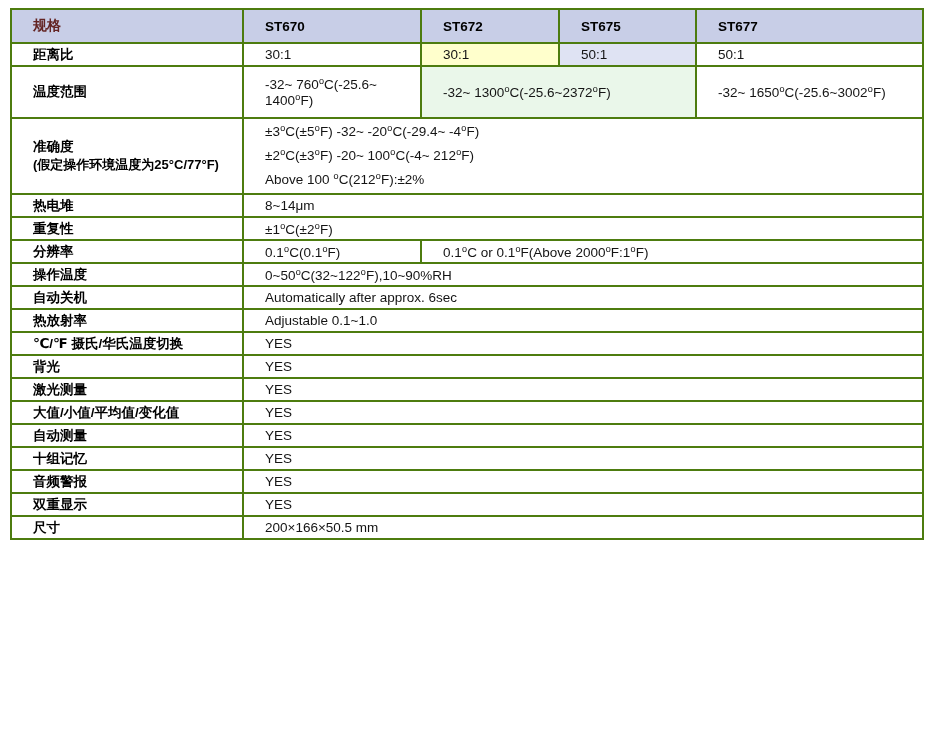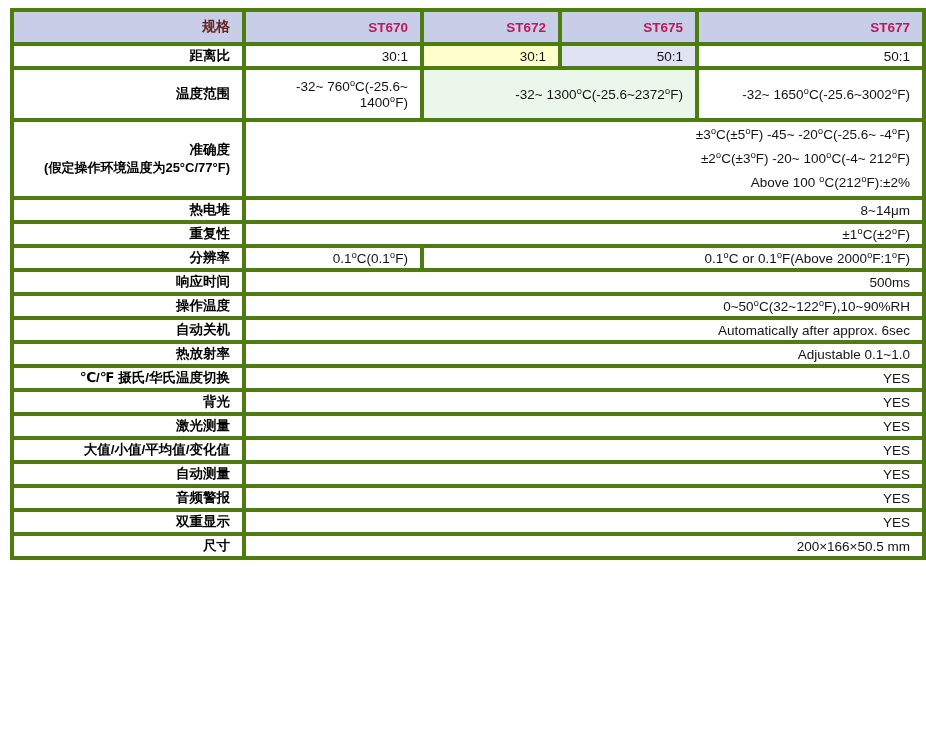--- a/index.html
+++ b/index.html
@@ -10,31 +10,31 @@
     font-family: "Liberation Sans", "DejaVu Sans", sans-serif;
     position: relative;
   }
   table.spec {
     position: absolute; left: 10px; top: 8px;
     width: 912px;
     border-collapse: collapse;
     table-layout: fixed;
   }
   .spec th, .spec td {
-    border: 4px solid #4d7c0f;
-    text-align: right;
+    border: 2px solid #4d7c0f;
+    text-align: left;
     vertical-align: middle;
     font-size: 13.5px;
     color: #141414;
-    padding: 1px 12px;
+    padding: 1px 21px;
     font-weight: normal;
   }
   .spec thead th { background: #c8cee7; }
   th.spec-title { color: #632423; font-weight: bold; font-size: 14px; }
-  th.model { color: #be185d; font-weight: bold; }
+  th.model { color: #000000; font-weight: bold; }
   .spec td.label { font-weight: bold; color: #000000; font-size: 13.5px; }
   .bg-yellow   { background: #ffffcc; }
   .bg-lavender { background: #dfe3f3; }
   .bg-green    { background: #eaf7ea; }
   tr.rh-header { height: 34px; }
   tr.rh-sm     { height: 23px; }
   tr.rh-temp   { height: 52px; }
   tr.rh-acc    { height: 76px; }
   .acc-line { line-height: 24px; }
   .label-sub { font-size: 13px; white-space: nowrap; }
@@ -72,41 +72,37 @@
       <td>-32~ 760⁰C(-25.6~ 1400⁰F)</td>
       <td class="bg-green" colspan="2">-32~ 1300⁰C(-25.6~2372⁰F)</td>
       <td>-32~ 1650⁰C(-25.6~3002⁰F)</td>
     </tr>
     <tr class="rh-acc">
       <td class="label">
         <div>准确度</div>
         <div class="label-sub">(假定操作环境温度为25°C/77°F)</div>
       </td>
       <td colspan="4">
-        <div class="acc-line">±3⁰C(±5⁰F) -45~ -20⁰C(-25.6~ -4⁰F)</div>
+        <div class="acc-line">±3⁰C(±5⁰F) -32~ -20⁰C(-29.4~ -4⁰F)</div>
         <div class="acc-line">±2⁰C(±3⁰F) -20~ 100⁰C(-4~ 212⁰F)</div>
         <div class="acc-line">Above 100 ⁰C(212⁰F):±2%</div>
       </td>
     </tr>
     <tr class="rh-sm">
       <td class="label">热电堆</td>
       <td colspan="4">8~14μm</td>
     </tr>
     <tr class="rh-sm">
       <td class="label">重复性</td>
       <td colspan="4">±1⁰C(±2⁰F)</td>
     </tr>
     <tr class="rh-sm">
       <td class="label">分辨率</td>
       <td>0.1⁰C(0.1⁰F)</td>
       <td colspan="3">0.1⁰C or 0.1⁰F(Above 2000⁰F:1⁰F)</td>
-    </tr>
-    <tr class="rh-sm">
-      <td class="label">响应时间</td>
-      <td colspan="4">500ms</td>
     </tr>
     <tr class="rh-sm">
       <td class="label">操作温度</td>
       <td colspan="4">0~50⁰C(32~122⁰F),10~90%RH</td>
     </tr>
     <tr class="rh-sm">
       <td class="label">自动关机</td>
       <td colspan="4">Automatically after approx. 6sec</td>
     </tr>
     <tr class="rh-sm">
@@ -127,20 +123,24 @@
     </tr>
     <tr class="rh-sm">
       <td class="label">大值/小值/平均值/变化值</td>
       <td colspan="4">YES</td>
     </tr>
     <tr class="rh-sm">
       <td class="label">自动测量</td>
       <td colspan="4">YES</td>
     </tr>
     <tr class="rh-sm">
+      <td class="label">十组记忆</td>
+      <td colspan="4">YES</td>
+    </tr>
+    <tr class="rh-sm">
       <td class="label">音频警报</td>
       <td colspan="4">YES</td>
     </tr>
     <tr class="rh-sm">
       <td class="label">双重显示</td>
       <td colspan="4">YES</td>
     </tr>
     <tr class="rh-sm">
       <td class="label">尺寸</td>
       <td colspan="4">200×166×50.5 mm</td>

